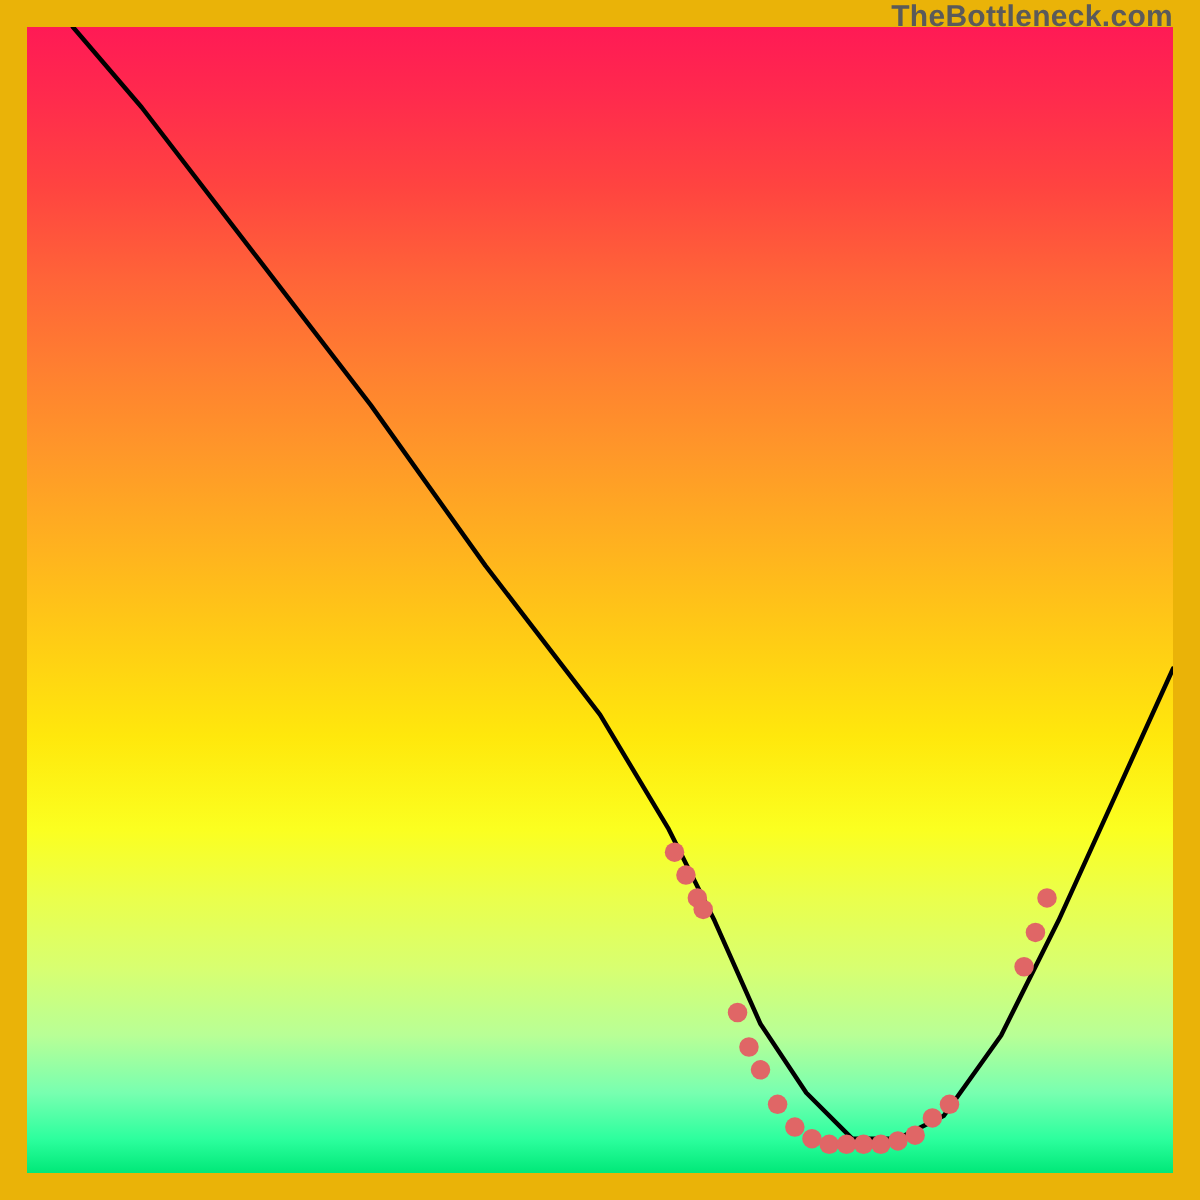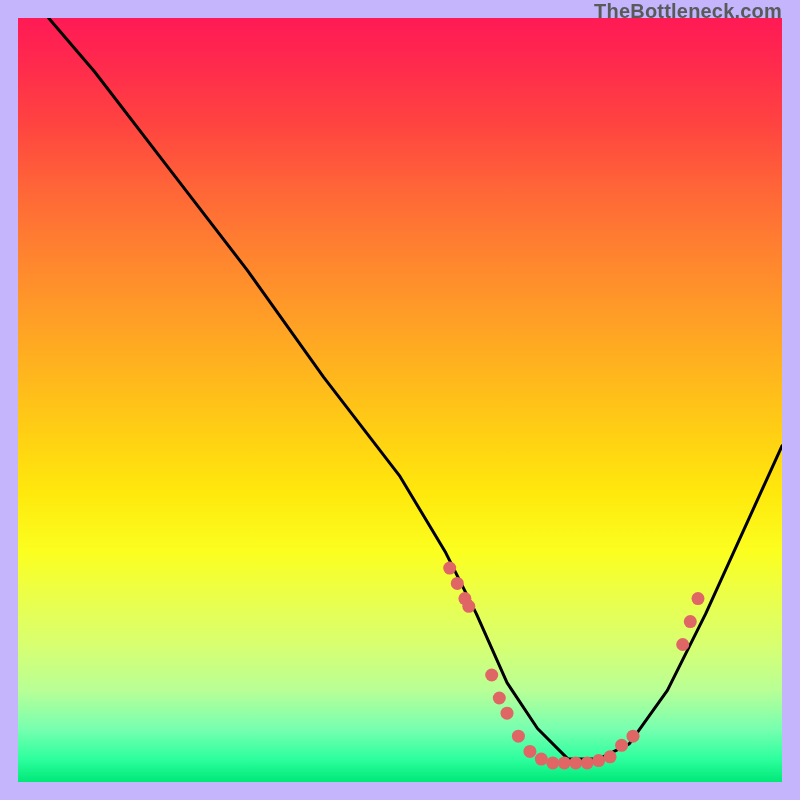--- a/index.html
+++ b/index.html
@@ -7,21 +7,21 @@
     padding: 0;
     width: 800px;
     height: 800px;
     background: #000;
     font-family: Arial, Helvetica, sans-serif;
   }
   #container {
     position: relative;
     width: 800px;
     height: 800px;
-    background: #c4b5fd;
+    background: #eab308;
   }
   #plot {
     position: absolute;
     left: 18px;
     top: 18px;
     width: 764px;
     height: 764px;
     
     background: linear-gradient(to bottom,
       #ff1a55 0%,

